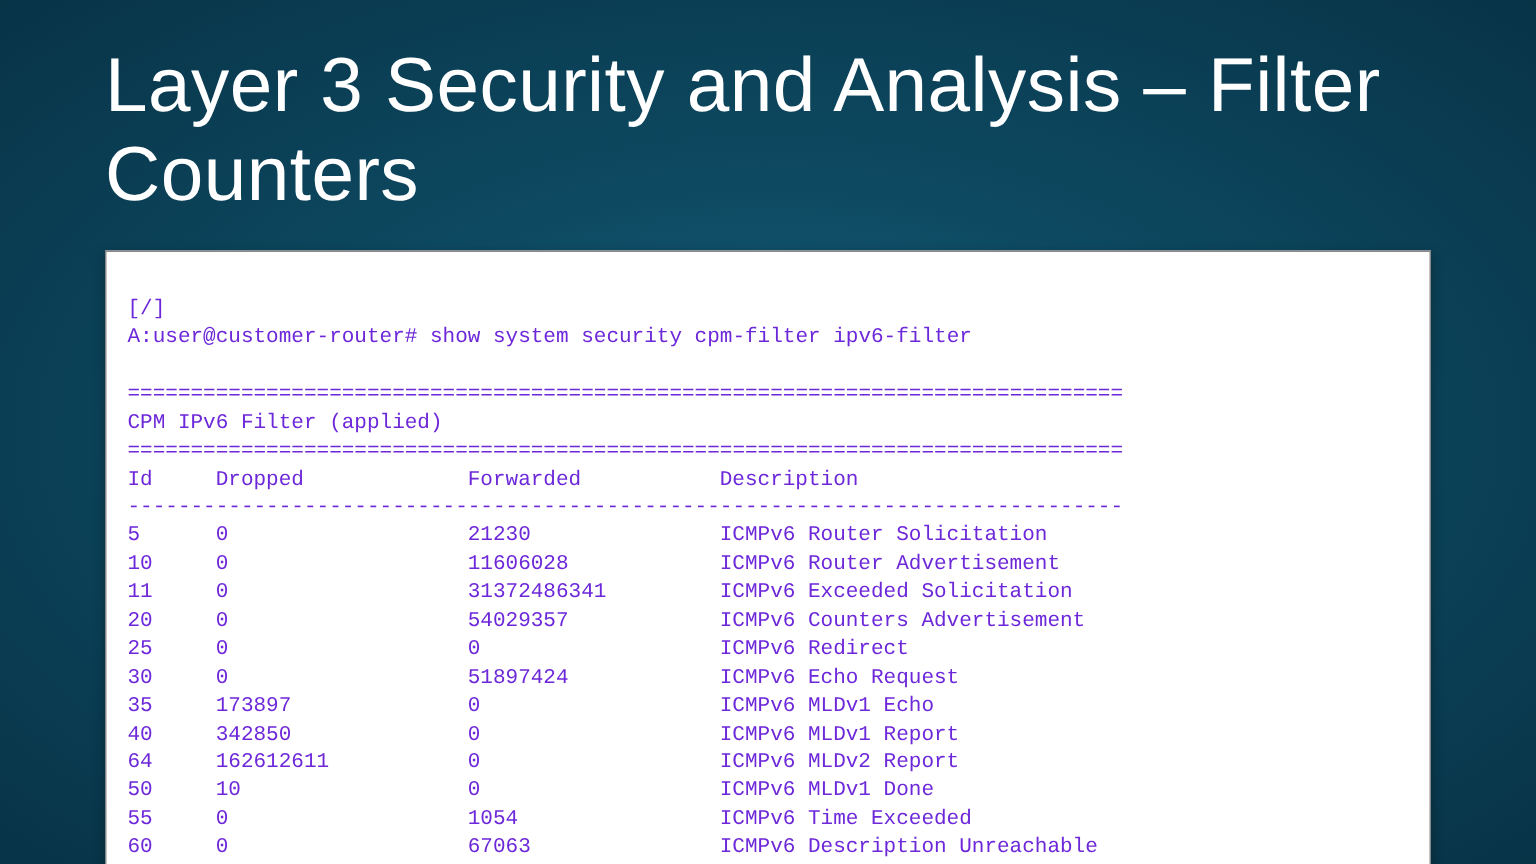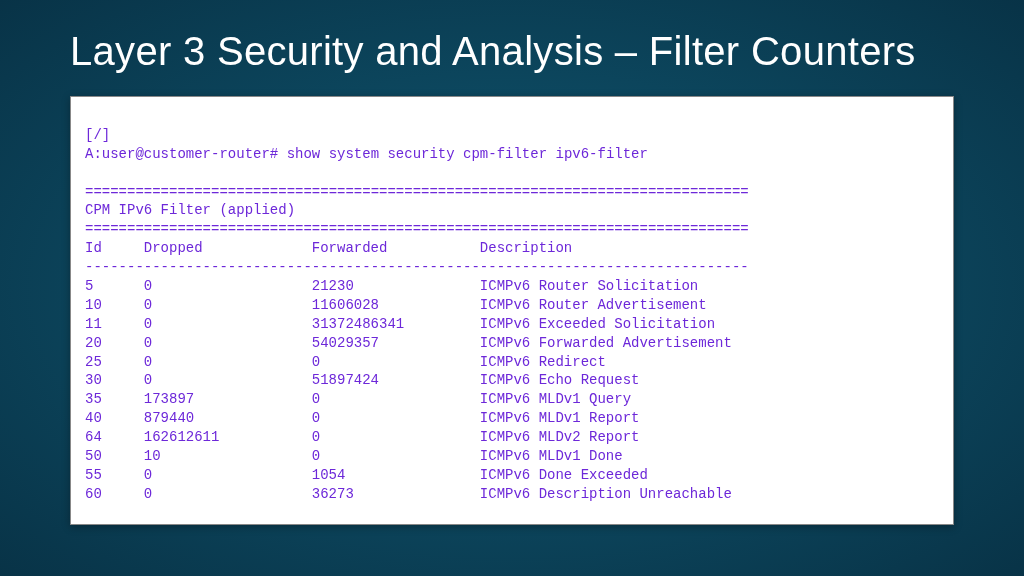--- a/index.html
+++ b/index.html
@@ -11,21 +11,21 @@
       overflow: hidden;
       position: relative;
     }
     .slide {
       width: 100%;
       height: 100%;
       padding: 28px 70px 40px 70px;
     }
     .title {
       color: #ffffff;
-      font-size: 40px;
+      font-size: 51px;
       font-weight: 300;
       line-height: 1.15;
       margin-bottom: 22px;
       letter-spacing: 0.3px;
     }
     .terminal {
       background: #ffffff;
       border: 1px solid #888;
       padding: 10px 14px 20px 14px;
       font-family: 'Courier New', Courier, monospace;
@@ -52,22 +52,22 @@
 <span>A:user@customer-router# show system security cpm-filter ipv6-filter</span>
 
 <span>===============================================================================</span>
 <span>CPM IPv6 Filter (applied)</span>
 <span>===============================================================================</span>
 <span class="hdr-row"><span class="col1">Id</span><span class="col2">Dropped</span><span class="col3">Forwarded</span><span class="col4">Description</span></span>
 <span>-------------------------------------------------------------------------------</span>
 <div id="rows"><span class="data-row"><span class="col1">5</span><span class="col2">0</span><span class="col3">21230</span><span class="col4">ICMPv6 Router Solicitation</span></span>
 <span class="data-row"><span class="col1">10</span><span class="col2">0</span><span class="col3">11606028</span><span class="col4">ICMPv6 Router Advertisement</span></span>
 <span class="data-row"><span class="col1">11</span><span class="col2">0</span><span class="col3">31372486341</span><span class="col4">ICMPv6 Exceeded Solicitation</span></span>
-<span class="data-row"><span class="col1">20</span><span class="col2">0</span><span class="col3">54029357</span><span class="col4">ICMPv6 Forwarded Advertisement</span></span>
+<span class="data-row"><span class="col1">20</span><span class="col2">0</span><span class="col3">54029357</span><span class="col4">ICMPv6 Counters Advertisement</span></span>
 <span class="data-row"><span class="col1">25</span><span class="col2">0</span><span class="col3">0</span><span class="col4">ICMPv6 Redirect</span></span>
 <span class="data-row"><span class="col1">30</span><span class="col2">0</span><span class="col3">51897424</span><span class="col4">ICMPv6 Echo Request</span></span>
-<span class="data-row"><span class="col1">35</span><span class="col2">173897</span><span class="col3">0</span><span class="col4">ICMPv6 MLDv1 Query</span></span>
-<span class="data-row"><span class="col1">40</span><span class="col2">879440</span><span class="col3">0</span><span class="col4">ICMPv6 MLDv1 Report</span></span>
+<span class="data-row"><span class="col1">35</span><span class="col2">173897</span><span class="col3">0</span><span class="col4">ICMPv6 MLDv1 Echo</span></span>
+<span class="data-row"><span class="col1">40</span><span class="col2">342850</span><span class="col3">0</span><span class="col4">ICMPv6 MLDv1 Report</span></span>
 <span class="data-row"><span class="col1">64</span><span class="col2">162612611</span><span class="col3">0</span><span class="col4">ICMPv6 MLDv2 Report</span></span>
 <span class="data-row"><span class="col1">50</span><span class="col2">10</span><span class="col3">0</span><span class="col4">ICMPv6 MLDv1 Done</span></span>
-<span class="data-row"><span class="col1">55</span><span class="col2">0</span><span class="col3">1054</span><span class="col4">ICMPv6 Done Exceeded</span></span>
-<span class="data-row"><span class="col1">60</span><span class="col2">0</span><span class="col3">36273</span><span class="col4">ICMPv6 Description Unreachable</span></span></div></div>
+<span class="data-row"><span class="col1">55</span><span class="col2">0</span><span class="col3">1054</span><span class="col4">ICMPv6 Time Exceeded</span></span>
+<span class="data-row"><span class="col1">60</span><span class="col2">0</span><span class="col3">67063</span><span class="col4">ICMPv6 Description Unreachable</span></span></div></div>
 </div>
 
 </body></html>

